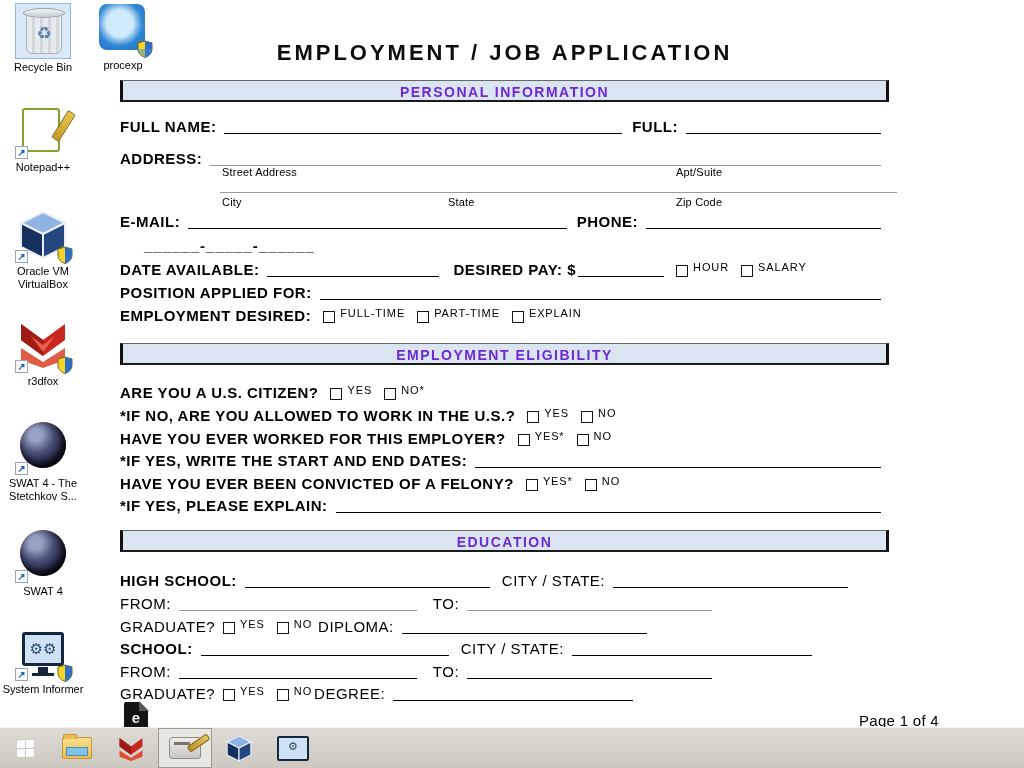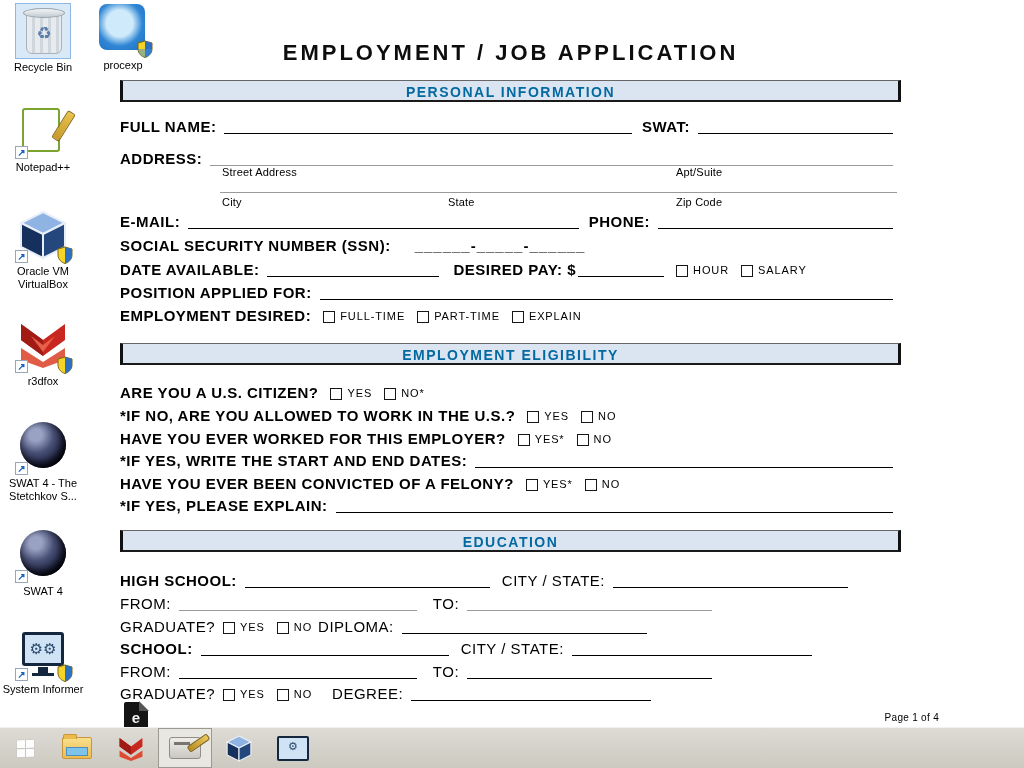--- a/index.html
+++ b/index.html
@@ -40,36 +40,36 @@
        border-radius:3px;box-sizing:border-box;font-size:15px;line-height:28px;color:#2a4a6b;text-align:center}
   .sysinf-stand{position:absolute;left:22px;top:41px;width:10px;height:6px;background:#14273f}
   .sysinf-base{position:absolute;left:16px;top:47px;width:22px;height:3px;background:#14273f}
 
   .edoc{position:absolute;left:124px;top:702px;width:24px;height:30px;background:#141414;border-radius:2px;z-index:1;
        display:flex;align-items:center;justify-content:center;color:#f2f2f2;font-size:15px;font-weight:bold}
   .edoc:before{content:"";position:absolute;right:-1px;top:-1px;border:5px solid #fff;border-left-color:#555;border-bottom-color:#555}
 
   
   .doc{position:absolute;left:120px;top:40px;width:785px;height:690px;font-weight:bold}
-  .t{position:absolute;left:0;right:4px}
+  .t{position:absolute;left:0;right:16px}
   .doc-title{top:0;text-align:center;font-size:22px;letter-spacing:3px;color:#0d0d0d}
   .bar{height:16px;background:#dbe5f1;border-top:1px solid #666;border-bottom:2px solid #1a1a1a;
        border-left:3px solid #111;border-right:3px solid #111;text-align:center;
-       font-size:14px;letter-spacing:1.5px;padding-top:3px;color:#0369a1}
-  .row{display:flex;align-items:center;font-size:15px;letter-spacing:.5px;white-space:nowrap;padding-right:8px}
+       font-size:14px;letter-spacing:1.5px;padding-top:3px;color:#6d28d9}
+  .row{display:flex;align-items:flex-start;font-size:15px;letter-spacing:.5px;white-space:nowrap;padding-right:8px}
   .row.norm{font-weight:normal}
   .line{border-bottom:1.5px solid #000;height:4px;align-self:flex-end;margin:0 0 1px 8px}
   .fl{flex:1}
   .gray{border-bottom-color:#9a9a9a;border-bottom-width:1px}
   .subrow{position:absolute;left:0;right:0;height:14px}
   .subrow span{position:absolute;font-size:11px;font-weight:normal;letter-spacing:.2px}
   .cbl{font-size:11px;font-weight:normal;letter-spacing:.9px}
   .cb{width:10px;height:10px;border:1.5px solid #161616;align-self:center;margin:3px 5px 0 12px;box-sizing:content-box;flex:0 0 auto}
   .cb.tight{margin-left:8px}
-  .page{position:absolute;top:672px;right:-34px;font-weight:normal;font-size:10px;letter-spacing:.3px}
+  .page{position:absolute;top:672px;right:-34px;font-weight:normal;font-size:15px;letter-spacing:.3px}
 
   
   .taskbar{position:absolute;left:0;bottom:0;width:1024px;height:40px;z-index:10;
        background:linear-gradient(#dedbd4,#ccc9c1);border-top:1px solid #f4f2ee;display:flex;align-items:stretch}
   .tb-btn{width:54px;display:flex;align-items:center;justify-content:center;position:relative}
   .tb-btn.active{background:#e9e7e1;border:1px solid #9b9890;box-sizing:border-box}
   .winlogo{display:grid;grid-template-columns:8px 8px;grid-template-rows:8px 8px;gap:1px;transform:skewY(-2deg)}
   .winlogo i{background:#fdfdfd;box-shadow:0 0 1px #999}
   .folder{position:relative;width:28px;height:20px;background:linear-gradient(#f9e08d,#edba4e);border:1px solid #c9973a;border-radius:2px}
   .folder:before{content:"";position:absolute;left:0;top:-4px;width:12px;height:4px;background:#edba4e;border:1px solid #c9973a;border-bottom:none;border-radius:2px 2px 0 0}
@@ -183,21 +183,21 @@
 
 <div class="doc">
 
   <div class="t doc-title">EMPLOYMENT / JOB APPLICATION</div>
 
   <div class="t bar" style="top:40px">PERSONAL INFORMATION</div>
 
   <div class="t row" style="top:78px">
     <span>FULL NAME:</span>
     <span class="line fl"></span>
-    <span style="margin-left:10px">SWAT:</span>
+    <span style="margin-left:10px">FULL:</span>
     <span class="line" style="width:195px"></span>
   </div>
 
   <div class="t row" style="top:110px">
     <span>ADDRESS:</span>
     <span class="line fl gray"></span>
   </div>
   <div class="t subrow" style="top:126px">
     <span style="left:102px">Street Address</span>
     <span style="left:556px">Apt/Suite</span>
@@ -210,21 +210,20 @@
   </div>
 
   <div class="t row" style="top:173px">
     <span>E-MAIL:</span>
     <span class="line fl"></span>
     <span style="margin-left:10px">PHONE:</span>
     <span class="line" style="width:235px"></span>
   </div>
 
   <div class="t row" style="top:197px">
-    <span>SOCIAL SECURITY NUMBER (SSN):</span>
     <span style="margin-left:24px;letter-spacing:1px">______-_____-______</span>
   </div>
 
   <div class="t row" style="top:221px">
     <span>DATE AVAILABLE:</span>
     <span class="line" style="width:172px"></span>
     <span style="margin-left:14px">DESIRED PAY: $</span>
     <span class="line" style="width:86px;margin-left:2px"></span>
     <span class="cb"></span>
     <span class="cbl">HOUR</span>
@@ -330,21 +329,21 @@
     <span style="margin-left:16px">TO:</span>
     <span class="line" style="width:245px"></span>
   </div>
 
   <div class="t row norm" style="top:645px">
     <span>GRADUATE?</span>
     <span class="cb tight"></span>
     <span class="cbl">YES</span>
     <span class="cb"></span>
     <span class="cbl">NO</span>
-    <span style="margin-left:20px">DEGREE:</span>
+    <span style="margin-left:2px">DEGREE:</span>
     <span class="line" style="width:240px"></span>
   </div>
 
   <div class="page">Page 1 of 4</div>
 </div>
 
 <div class="taskbar">
 
   <div class="tb-btn" style="width:50px">
     <div class="winlogo">

